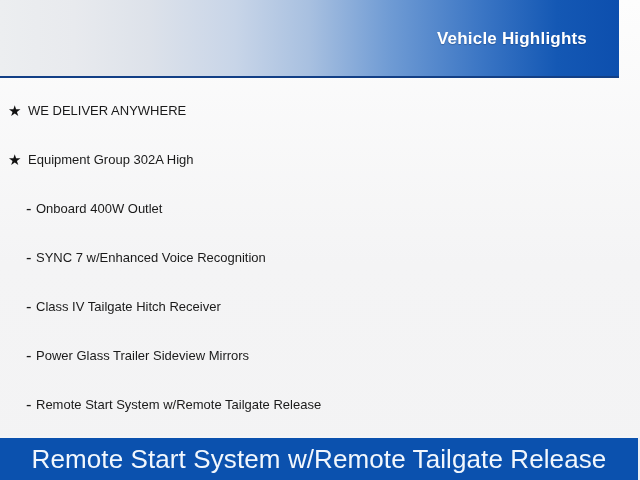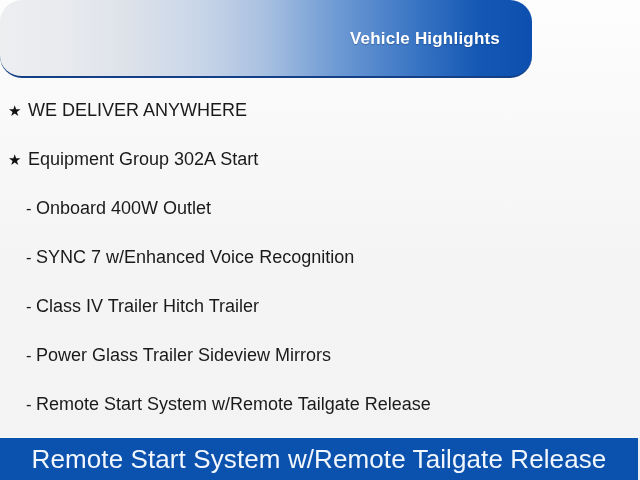--- a/index.html
+++ b/index.html
@@ -21,35 +21,34 @@
     height: 480px;
     background: linear-gradient(180deg, #fdfdfd 0%, #f4f4f5 55%, #f3f3f4 100%);
     overflow: hidden;
   }
 
   
   .header {
     position: absolute;
     left: 0;
     top: 0;
-    width: 532px;
+    width: 619px;
     height: 78px;
     background: linear-gradient(90deg,
         #eceef0 0%,
         #e8eaee 12%,
         #dde2ea 24%,
         #c8d5e8 38%,
         #a8c0e0 50%,
         #6f9bd4 63%,
         #3a75c4 78%,
         #1458b4 90%,
         #0d4fae 100%);
     border-bottom: 2px solid #123f86;
     box-sizing: border-box;
-    border-radius: 22px;
   }
   .header-title {
     position: absolute;
     right: 32px;
     top: 29px;
     font-size: 17px;
     font-weight: bold;
     color: #ffffff;
     letter-spacing: 0.2px;
     text-shadow: 0 1px 1px rgba(10, 40, 90, 0.35);
@@ -73,21 +72,21 @@
   }
   .hl-star {
     width: 20px;
     font-size: 15px;
     line-height: 1;
     color: #111111;
     flex: 0 0 auto;
     text-align: left;
   }
   .hl-label {
-    font-size: 18px;
+    font-size: 13px;
     color: #1a1a1a;
     white-space: nowrap;
   }
   .hl-row.sub {
     padding-left: 26px;
   }
   .hl-row.sub .hl-dash {
     width: 10px;
     font-size: 16.5px;
     color: #1a1a1a;
@@ -130,36 +129,36 @@
 
   <div class="highlights">
 
     <div class="hl-row">
       <span class="hl-star">★</span>
       <span class="hl-label">WE DELIVER ANYWHERE</span>
     </div>
 
     <div class="hl-row">
       <span class="hl-star">★</span>
-      <span class="hl-label">Equipment Group 302A Start</span>
+      <span class="hl-label">Equipment Group 302A High</span>
     </div>
 
     <div class="hl-row sub">
       <span class="hl-dash">-</span>
       <span class="hl-label">Onboard 400W Outlet</span>
     </div>
 
     <div class="hl-row sub">
       <span class="hl-dash">-</span>
       <span class="hl-label">SYNC 7 w/Enhanced Voice Recognition</span>
     </div>
 
     <div class="hl-row sub">
       <span class="hl-dash">-</span>
-      <span class="hl-label">Class IV Trailer Hitch Trailer</span>
+      <span class="hl-label">Class IV Tailgate Hitch Receiver</span>
     </div>
 
     <div class="hl-row sub">
       <span class="hl-dash">-</span>
       <span class="hl-label">Power Glass Trailer Sideview Mirrors</span>
     </div>
 
     <div class="hl-row sub">
       <span class="hl-dash">-</span>
       <span class="hl-label">Remote Start System w/Remote Tailgate Release</span>

